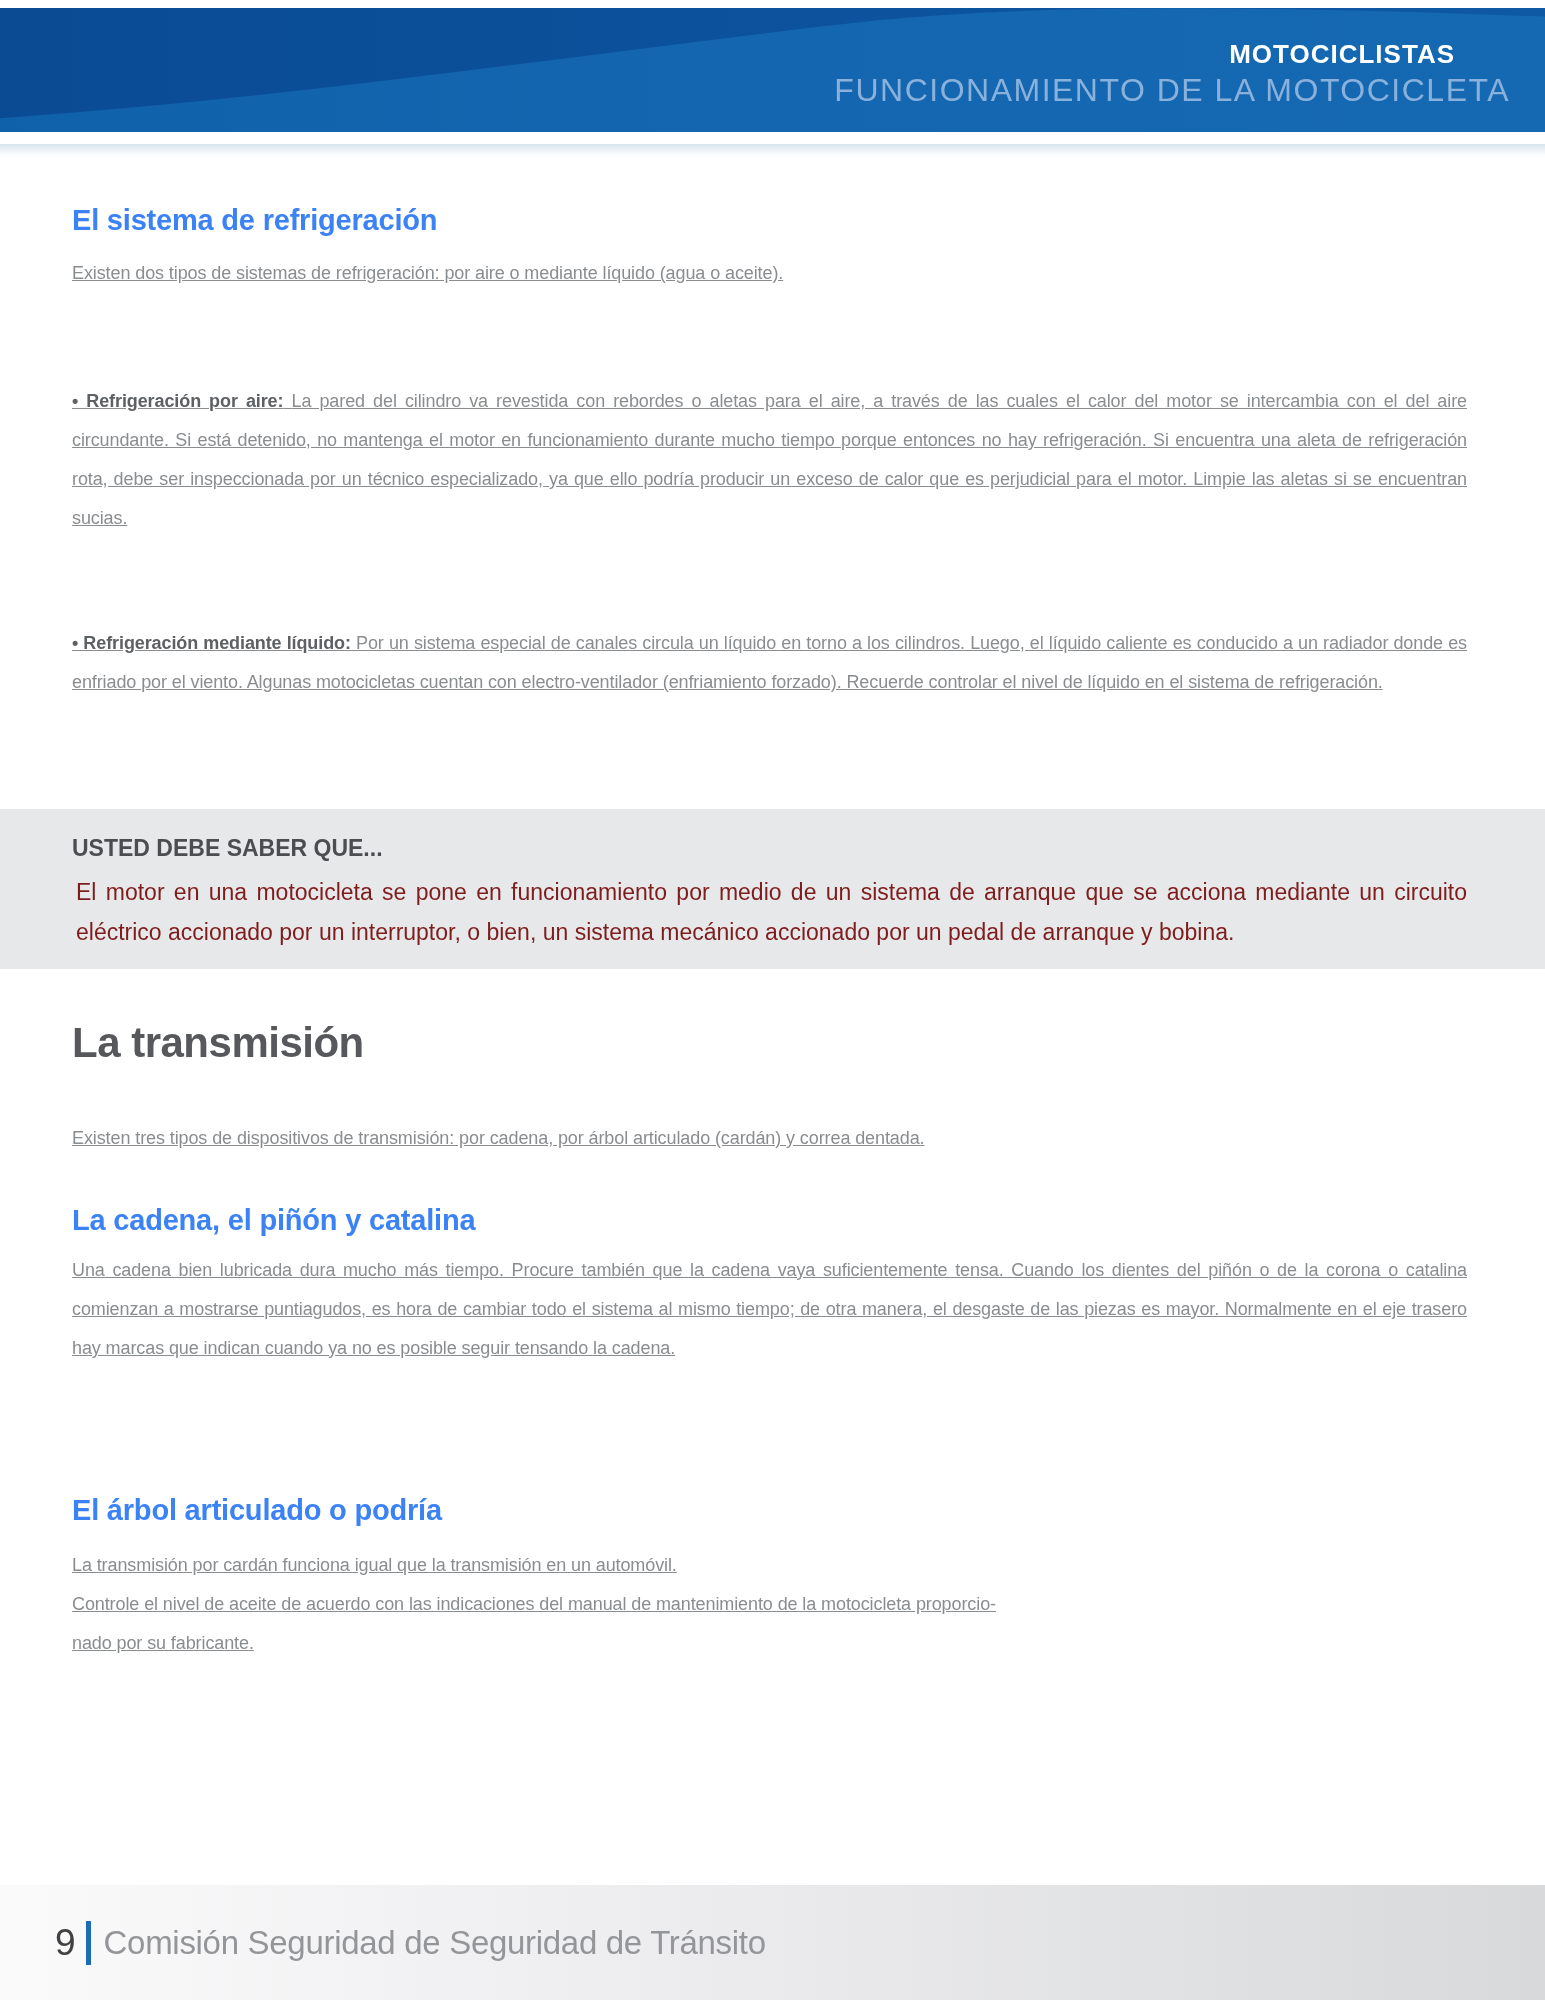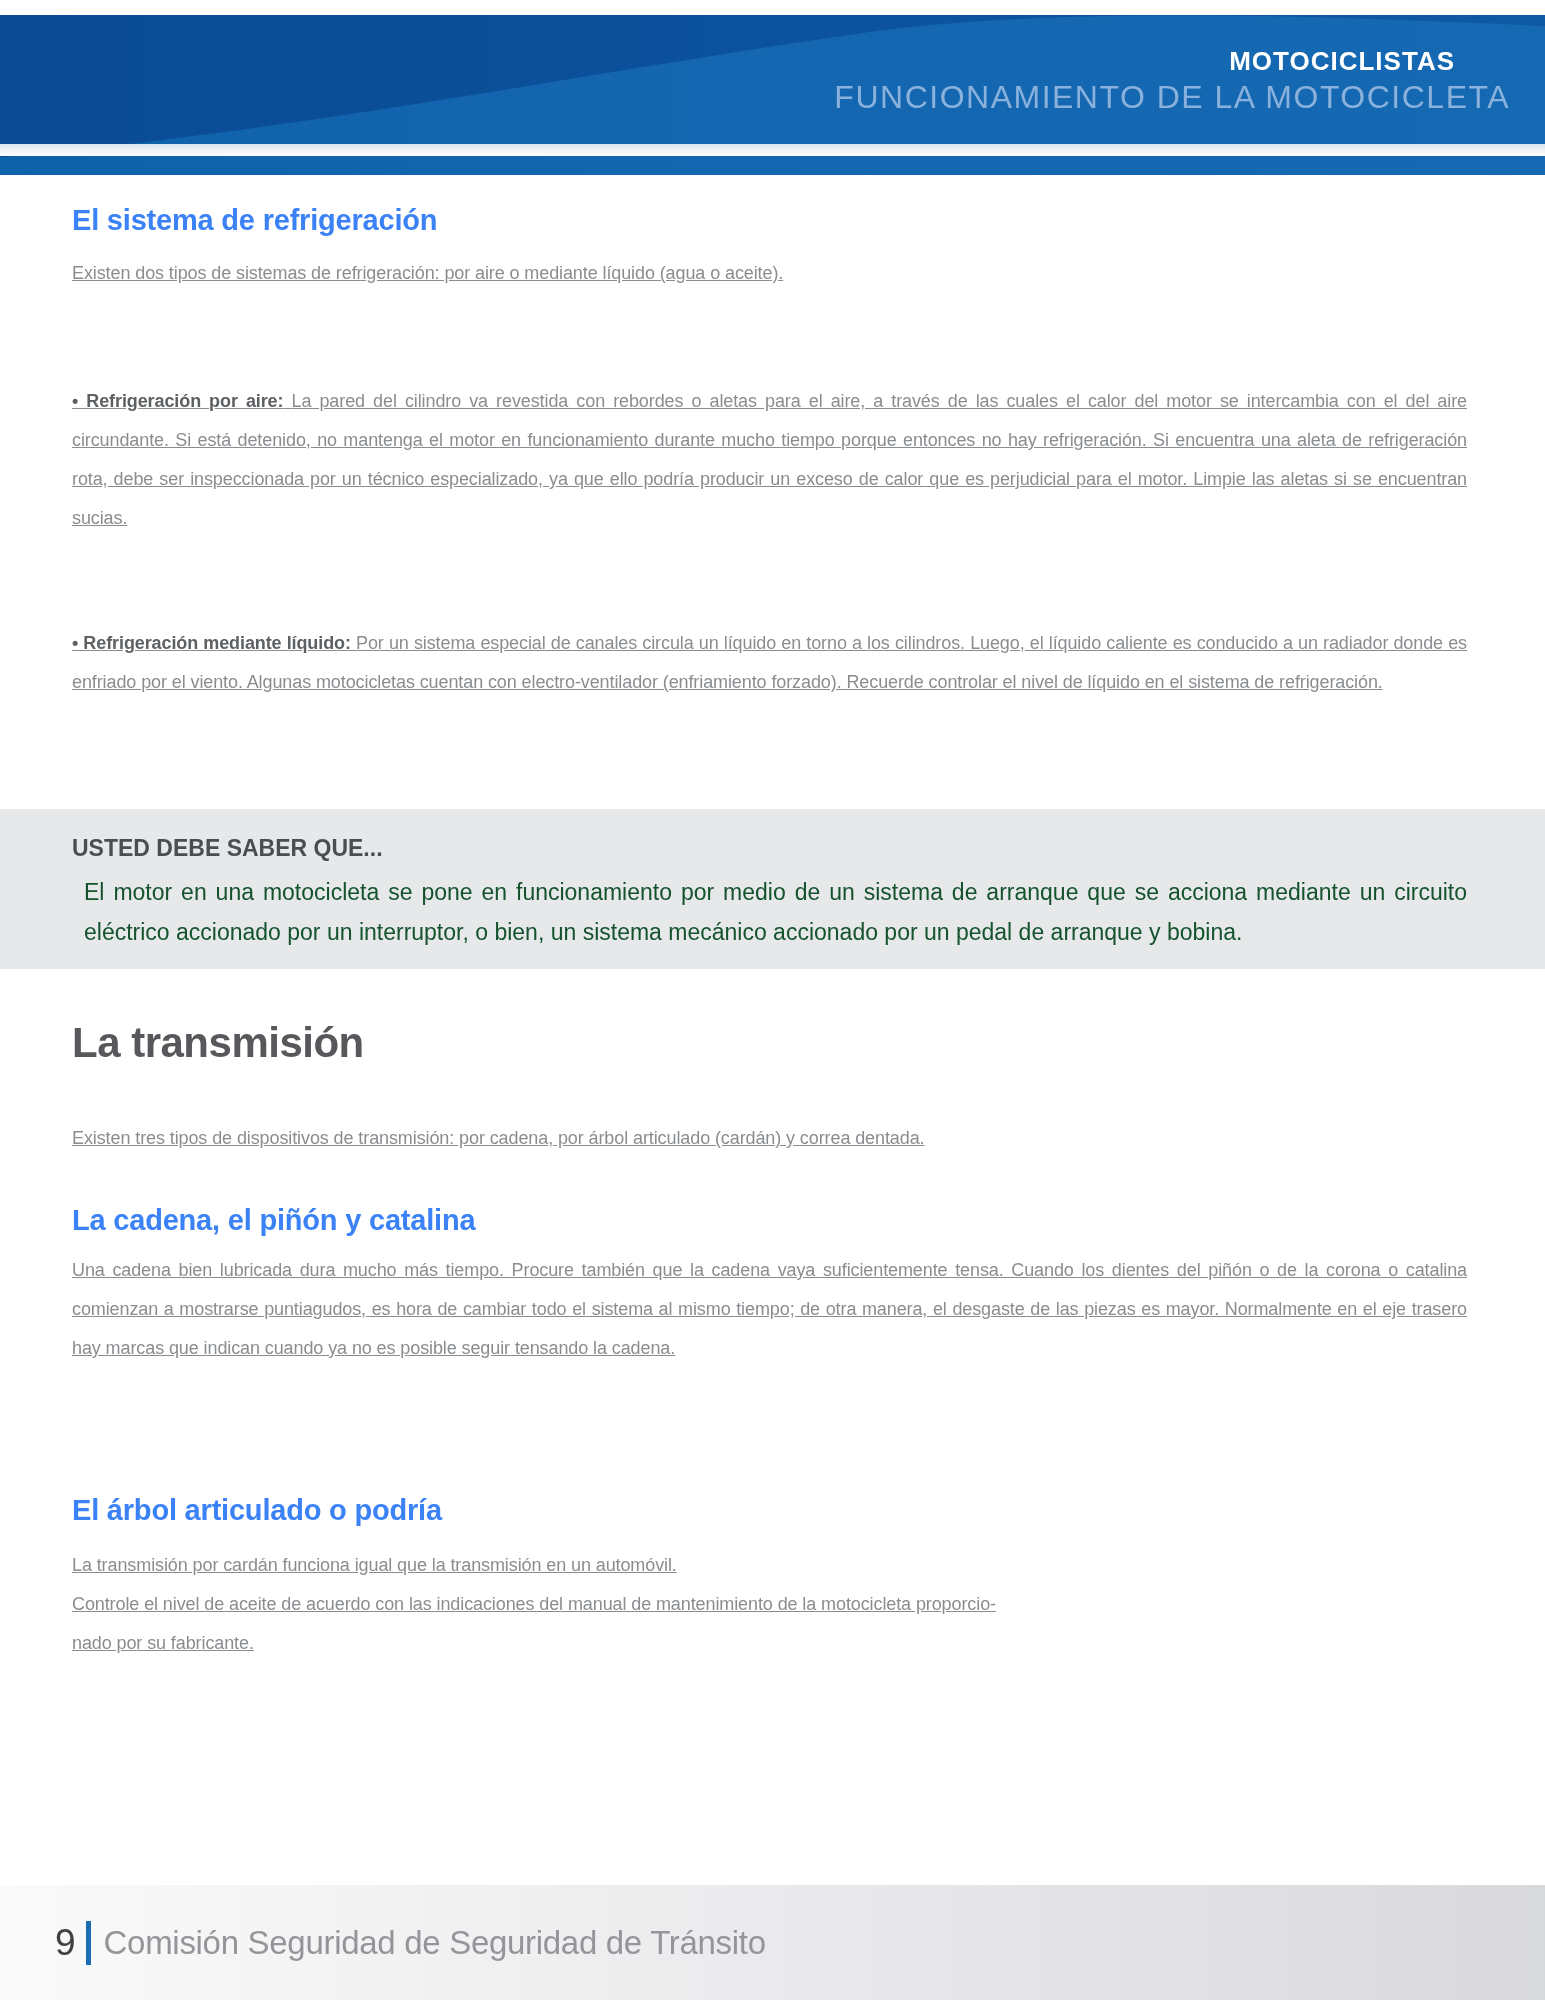--- a/index.html
+++ b/index.html
@@ -8,22 +8,22 @@
     width: 1545px;
     height: 2000px;
     background: #ffffff;
     font-family: "Liberation Sans", sans-serif;
     overflow: hidden;
   }
 
   
   .header {
     position: absolute;
-    top: 15px; left: 0; right: 0;
-    height: 160px;
+    top: 8px; left: 0; right: 0;
+    height: 124px;
     background: linear-gradient(90deg, #0f61aa 0%, #1366af 45%, #1569b2 100%);
   }
   .header-swoosh { position: absolute; top: 0; left: 0; width: 100%; height: 100%; }
   .header-fade {
     position: absolute;
     top: 144px; left: 0; right: 0; height: 12px;
     background: linear-gradient(180deg, #d9e5ee 0%, #ffffff 100%);
   }
   .header-textblock {
     position: absolute;
@@ -95,23 +95,23 @@
   .callout-title {
     font-size: 23px;
     font-weight: bold;
     color: #4b4d50;
     line-height: 30px;
     margin: 0;
   }
   .callout-body {
     font-size: 23px;
     line-height: 40px;
-    color: #14532d;
+    color: #7f1d1d;
     text-align: justify;
-    margin: 9px 0 0 12px;
+    margin: 9px 0 0 4px;
   }
 
   
   .footer {
     position: absolute;
     left: 0; right: 0;
     top: 1885px;
     height: 115px;
     background: linear-gradient(90deg, #fafafb 0%, #ececee 45%, #d8d9db 100%);
   }

